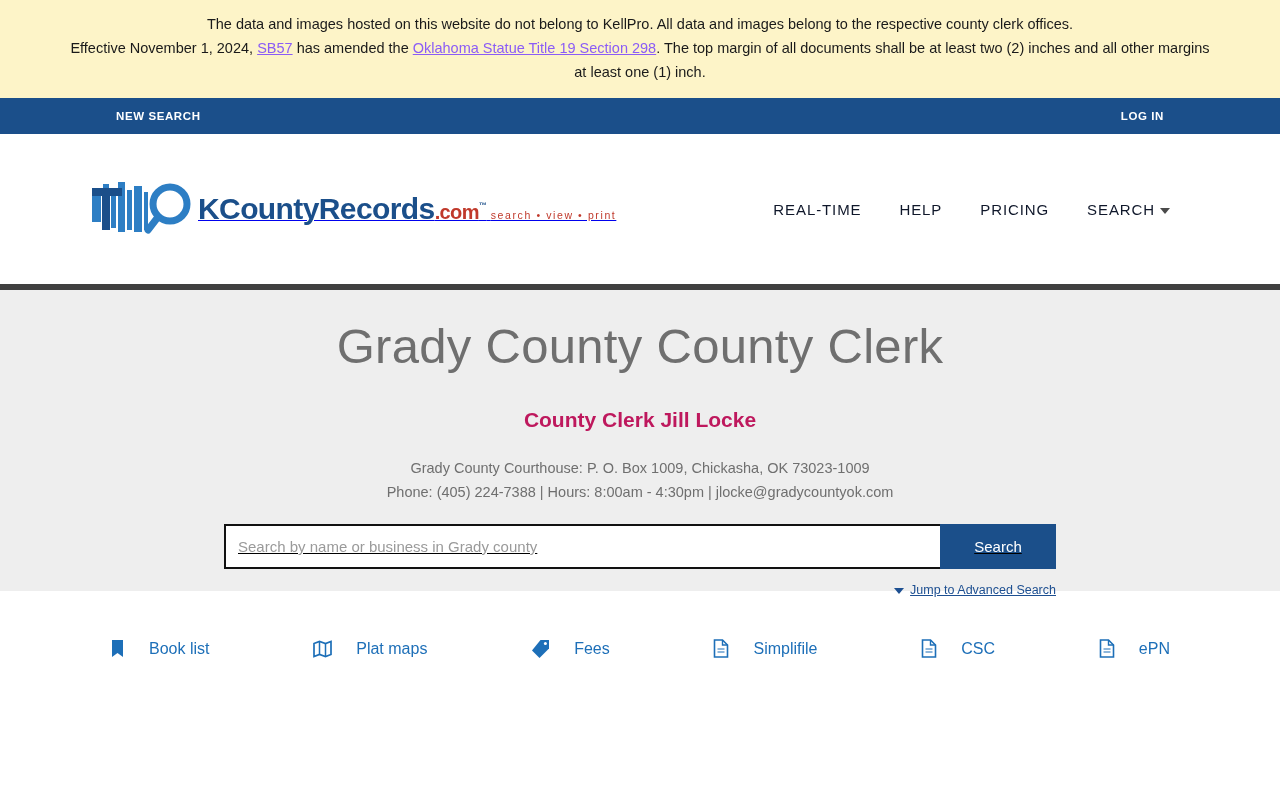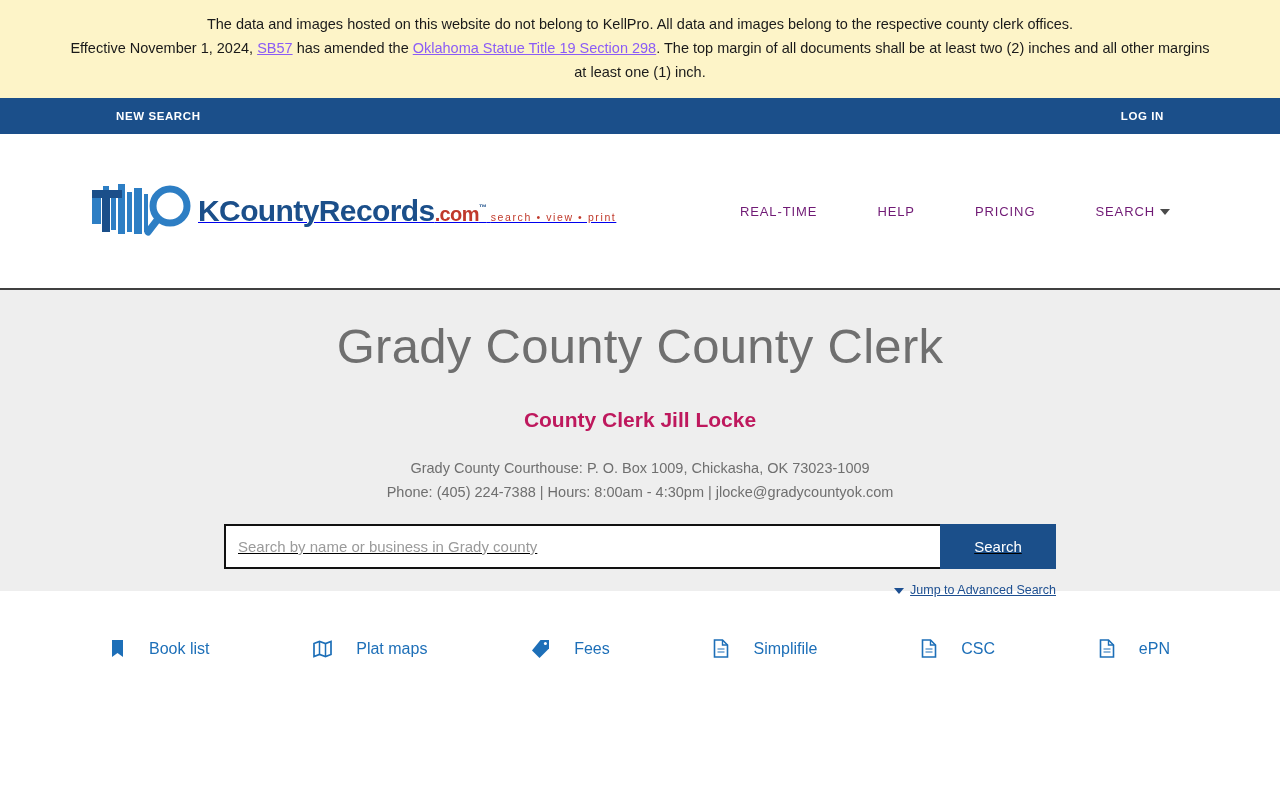--- a/index.html
+++ b/index.html
@@ -44,21 +44,21 @@
   }
 
   
   .header {
     height: 156px;
     background: #fff;
     display: flex;
     align-items: center;
     justify-content: space-between;
     padding: 0 110px 0 90px;
-    border-bottom: 2px solid #404040;
+    border-bottom: 6px solid #404040;
   }
   .logo { display: flex; align-items: center; height: 70px; }
   .logo-mark {
     position: relative;
     width: 112px; height: 62px;
     flex: 0 0 112px;
   }
   .logo-text {
     margin-left: -4px;
     line-height: 1;
@@ -75,25 +75,24 @@
     font-size: 10.5px;
     color: #c0392b;
     letter-spacing: 1.6px;
   }
   .logo-tm {
     font-size: 8px; color:#1b4f8a; vertical-align: super;
   }
 
   .mainnav { display: flex; align-items: center; gap: 38px; }
   .mainnav a {
-    color: #701a75;
-    font-size: 13px;
+    color: #0f172a;
+    font-size: 15px;
     letter-spacing: 0.9px;
     text-decoration: none;
-    margin-left: 22px;
   }
   .caret {
     display: inline-block;
     margin-left: 5px;
     border-left: 5px solid transparent;
     border-right: 5px solid transparent;
     border-top: 6px solid #4a4a4a;
     vertical-align: middle;
   }
 

